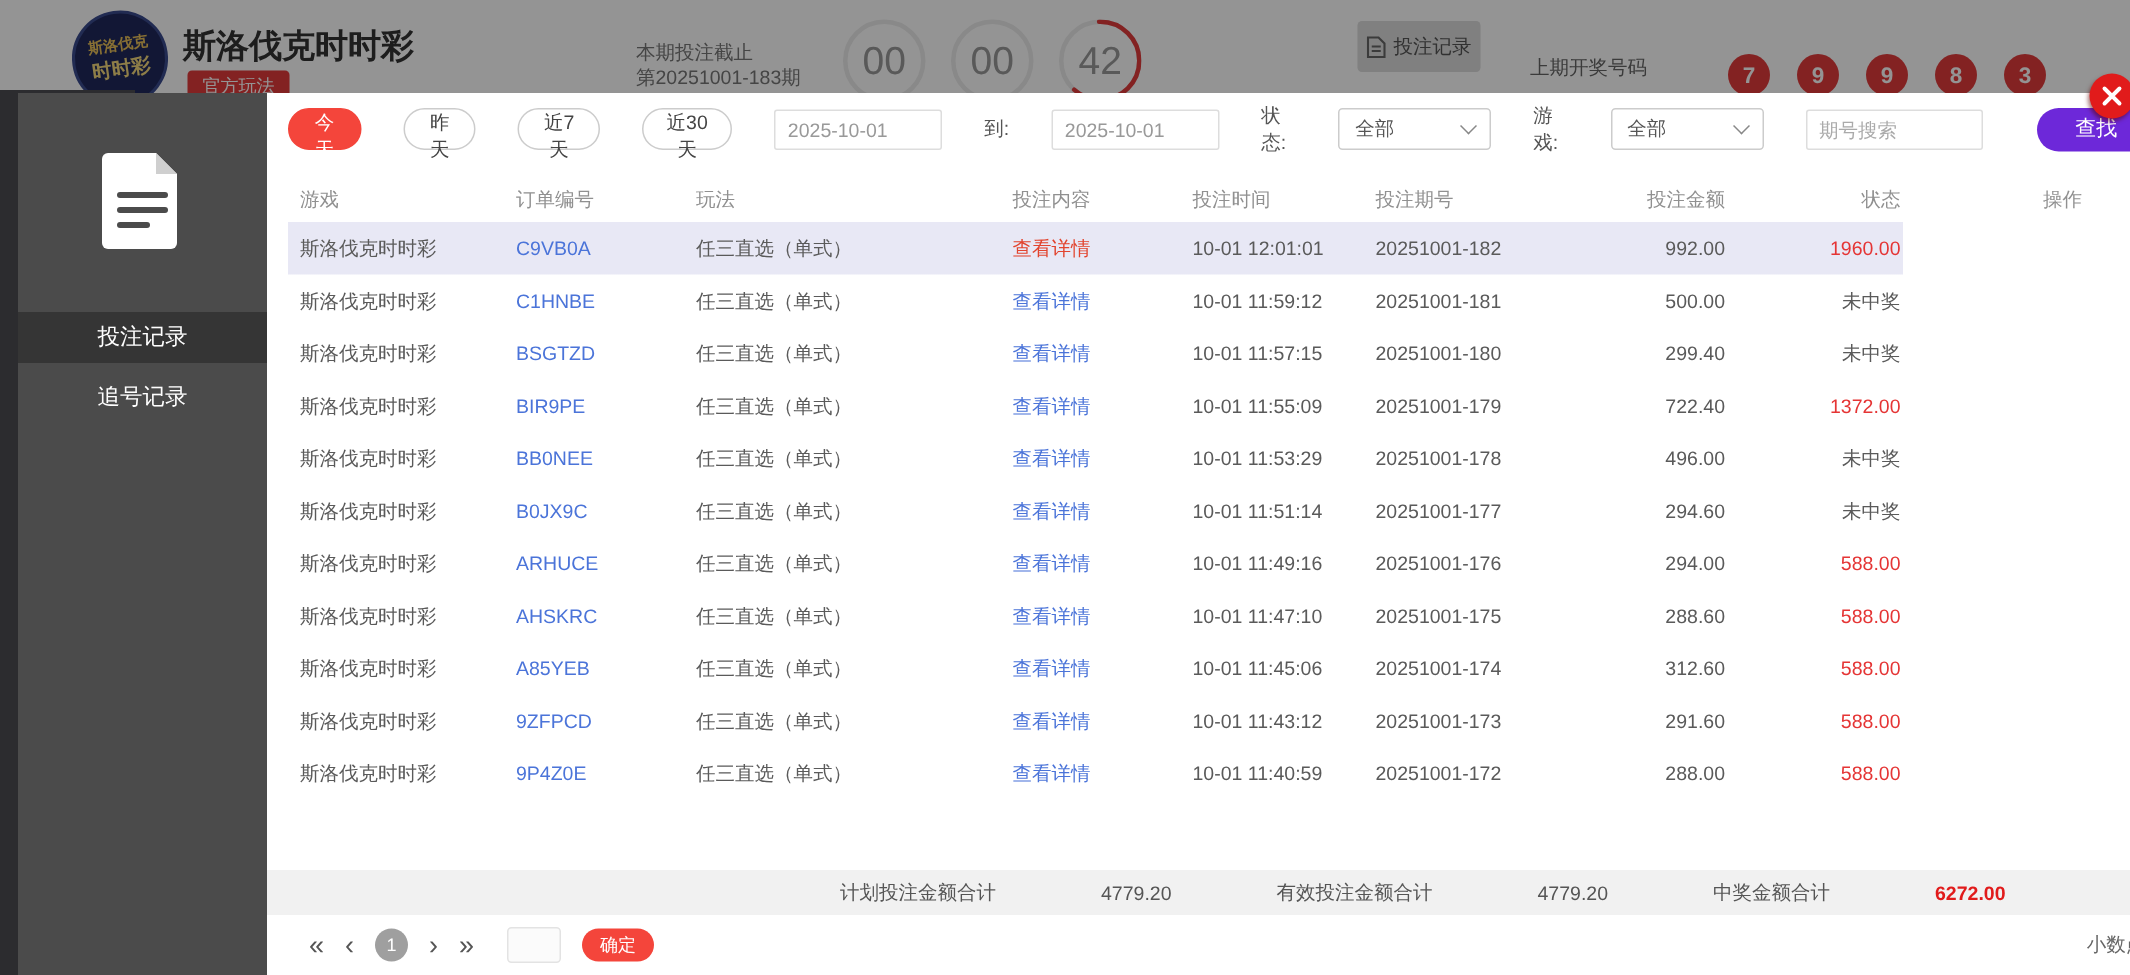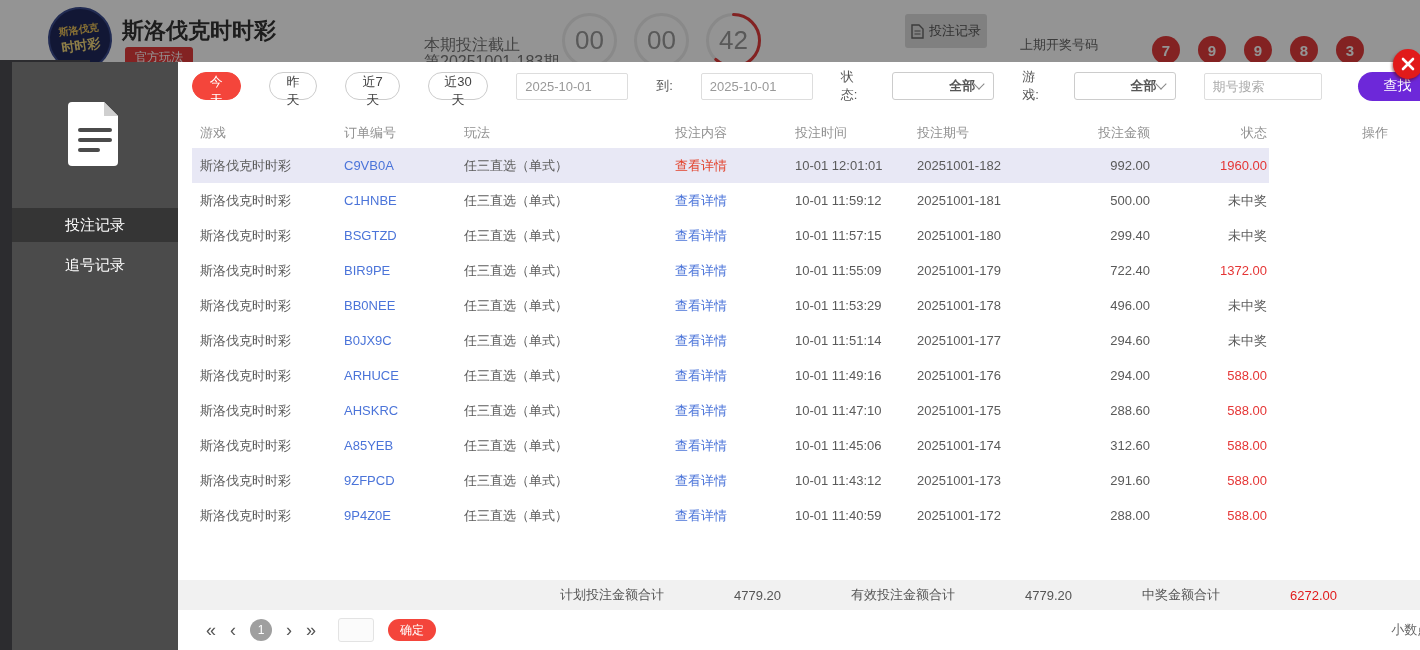--- a/index.html
+++ b/index.html
@@ -9,21 +9,21 @@
   
   .bg-header { position:absolute; top:0; left:0; width:100%; height:80px; background:#fff; }
   .logo { position:absolute; left:48px; top:7px; width:64px; height:64px; border-radius:50%;
           background:#20295c; border:2px solid #3a4a8e; color:#e8c05a; display:flex; flex-direction:column;
           align-items:center; justify-content:center; font-weight:bold; transform:rotate(-8deg); }
   .logo .l1 { font-size:10px; }
   .logo .l2 { font-size:13px; color:#f3d87c; }
   .bg-title { position:absolute; left:122px; top:16px; font-size:22px; font-weight:bold; color:#333; }
   .bg-badge { position:absolute; left:125px; top:47px; height:20px; line-height:20px; padding:0 10px;
               background:#e23b3b; color:#fff; font-size:12px; border-radius:3px; }
-  .deadline-wrap { position:absolute; left:424px; top:36px; font-size:16px; color:#777; line-height:17px; }
+  .deadline-wrap { position:absolute; left:424px; top:26px; font-size:13px; color:#777; line-height:17px; }
   .countdown { position:absolute; left:562px; top:13px; display:flex; gap:17px; }
   .cd-circle { width:55px; height:55px; border-radius:50%; border:3px solid #ececec; background:#fff;
                display:flex; align-items:center; justify-content:center; font-size:26px; color:#999; position:relative; }
   .cd-circle svg.arc { position:absolute; left:-3px; top:-3px; width:55px; height:55px; transform:rotate(-90deg); }
   .bg-record { position:absolute; left:905px; top:14px; width:82px; height:34px; background:#dcdcdc;
                border:none; border-radius:3px; color:#555; font-size:13px; display:flex; align-items:center;
                justify-content:center; gap:5px; }
   .last-label { position:absolute; left:1020px; top:36px; font-size:13px; color:#666; }
   .balls { position:absolute; left:1152px; top:36px; display:flex; gap:18px; }
   .ball { width:28px; height:28px; border-radius:50%; background:#e23c3c; color:#fff; font-size:15px;
@@ -45,21 +45,21 @@
   .m-main { flex:1; background:#fff; display:flex; flex-direction:column; position:relative; }
 
   
   .filters { display:flex; align-items:center; height:48px; padding-left:14px; font-size:13px; color:#555; gap:28px; flex-shrink:0; }
   .qbtn { height:28px; padding:0 13px; border-radius:15px; border:1px solid #ccc; background:#fff; color:#444;
           font-size:13px; cursor:pointer; }
   .qbtn.active { background:#f4453b; border-color:#f4453b; color:#fff; }
   .date-input { width:112px; height:27px; border:1px solid #ddd; border-radius:2px; color:#999; font-size:13px;
                 padding:0 8px; background:#fff; }
   .sel { width:122px; height:28px; border:1px solid #ccc; border-radius:3px; display:flex; align-items:center;
-         justify-content:flex-end; padding:0 10px; color:#555; cursor:pointer; background:#fff;font-weight:bold; }
+         justify-content:space-between; padding:0 10px; color:#555; cursor:pointer; background:#fff; }
   .chev { width:8px; height:8px; border-right:1.5px solid #888; border-bottom:1.5px solid #888;
           transform:rotate(45deg); margin-top:-4px; }
   .search-input { width:118px; height:27px; border:1px solid #ddd; border-radius:2px; font-size:13px; padding:0 8px; }
   .search-input::placeholder { color:#aaa; }
   .find-btn { width:100px; height:29px; margin-left:8px; border:none; border-radius:15px; background:#6d28d9;
               color:#fff; font-size:14px; cursor:pointer; }
   .gear { margin-left:26px; font-size:21px; color:#555; cursor:pointer; line-height:1; }
 
   
   .trow { display:grid; grid-template-columns:144px 120px 211px 120px 122px 120px 123px 117px 143px;
@@ -73,21 +73,21 @@
   .c-order { color:#4b74d9; cursor:pointer; }
   .c-detail { color:#4b74d9; cursor:pointer; }
   .c-detail.hot { color:#e2442e; }
   .c-status.win { color:#e53535; }
 
   
   .summary { margin-top:auto; height:30px; background:#f1f1f1; display:flex; align-items:center;
              font-size:13px; color:#555; flex-shrink:0; }
   .summary .lbl1 { margin-left:382px; }
   .summary .gap { margin-left:70px; }
-  .summary .win-total { color:#e11b1b; font-weight:normal; }
+  .summary .win-total { color:#e11b1b; font-weight:bold; }
 
   
   .pagebar { height:40px; display:flex; align-items:center; gap:14px; padding-left:28px; flex-shrink:0; }
   .arrow { font-size:18px; color:#555; background:none; border:none; cursor:pointer; line-height:1; }
   .pagenum { width:22px; height:22px; border-radius:50%; background:#9f9f9f; color:#fff; font-size:12px;
              display:flex; align-items:center; justify-content:center; cursor:pointer; }
   .jump { width:36px; height:24px; background:#fbfbfb; border:1px solid #e3e3e3; border-radius:3px; margin-left:8px; }
   .confirm { height:22px; padding:0 12px; border-radius:12px; background:#f4453b; color:#ffffff; border:none;
              font-size:12px; cursor:pointer; }
   .spacer { flex:1; }

